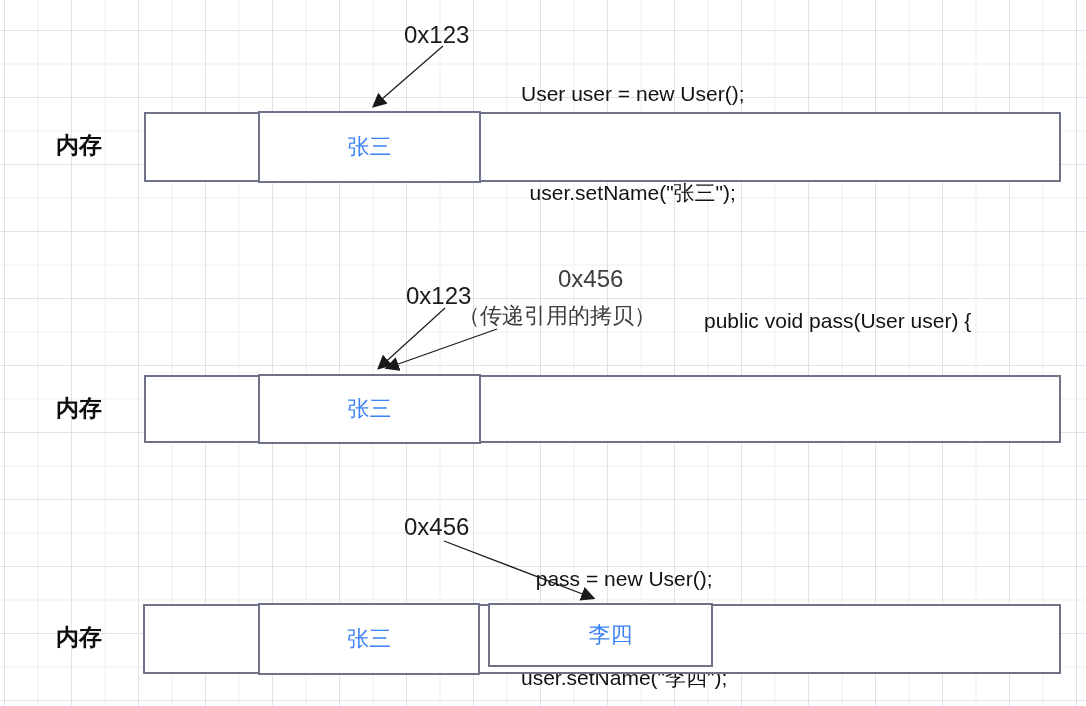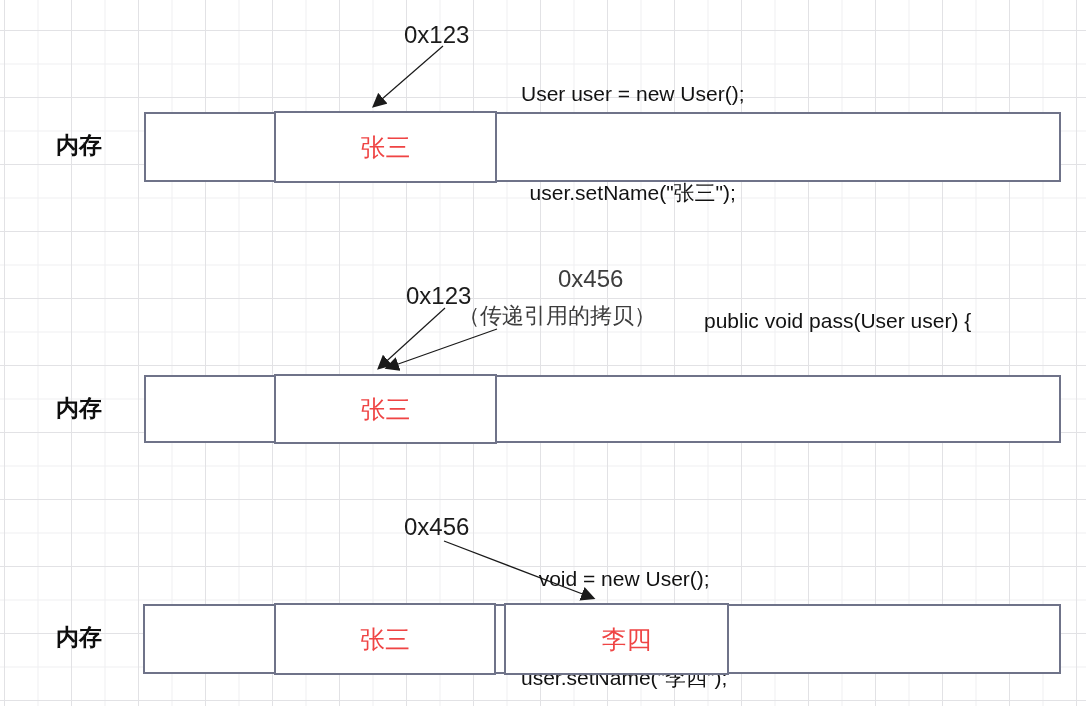--- a/index.html
+++ b/index.html
@@ -52,23 +52,22 @@
     border: 2px solid #6f7389;
     background: #ffffff;
   }
   .mem-cell {
     box-sizing: border-box;
     border: 2px solid #6f7389;
     background: #ffffff;
     display: flex;
     align-items: center;
     justify-content: center;
-    font-size: 25px;
-    color: #ef4444;
-    margin-left: 16px;
+    font-size: 22px;
+    color: #3b82f6;
   }
   svg.arrows {
     position: absolute;
     left: 0; top: 0;
     width: 1086px; height: 706px;
     pointer-events: none;
   }
 </style>
 </head>
 <body>
@@ -111,23 +110,23 @@
   </div>
 
   <div class="abs mem-label" style="left:56px; top:393px;">内存</div>
 
   <div class="abs mem-box" style="left:144px; top:375px; width:917px; height:68px;"></div>
   <div class="abs mem-cell" style="left:258px; top:374px; width:223px; height:70px;">张三</div>
 
   <div class="abs addr-label" style="left:404px; top:513px;">0x456</div>
 
   <div class="abs code" style="left:521px; top:496px;">
-    <div>void = new User();</div>
+    <div>pass = new User();</div>
     <div>user.setName("李四");</div>
   </div>
 
   <div class="abs mem-label" style="left:56px; top:622px;">内存</div>
 
   <div class="abs mem-box" style="left:143px; top:604px; width:918px; height:70px;"></div>
   <div class="abs mem-cell" style="left:258px; top:603px; width:222px; height:72px;">张三</div>
-  <div class="abs mem-cell" style="left:488px; top:603px; width:225px; height:72px;padding-left:20px;">李四</div>
+  <div class="abs mem-cell" style="left:488px; top:603px; width:225px; height:64px;padding-left:20px;">李四</div>
 
 </div>
 
 </body></html>

